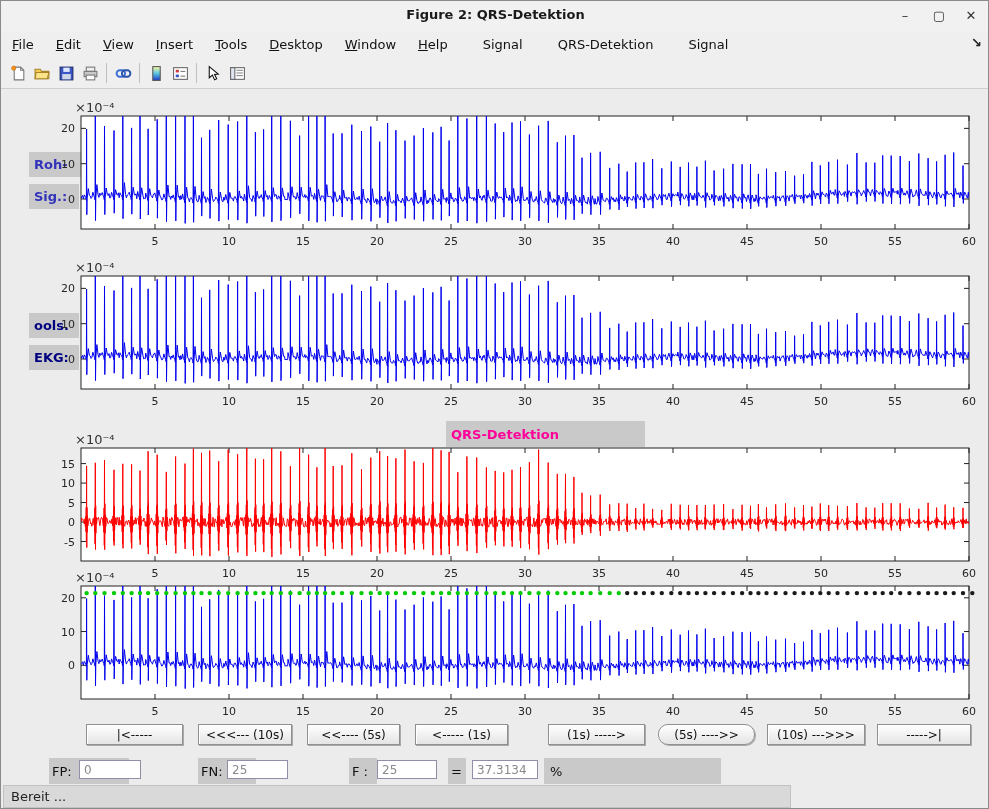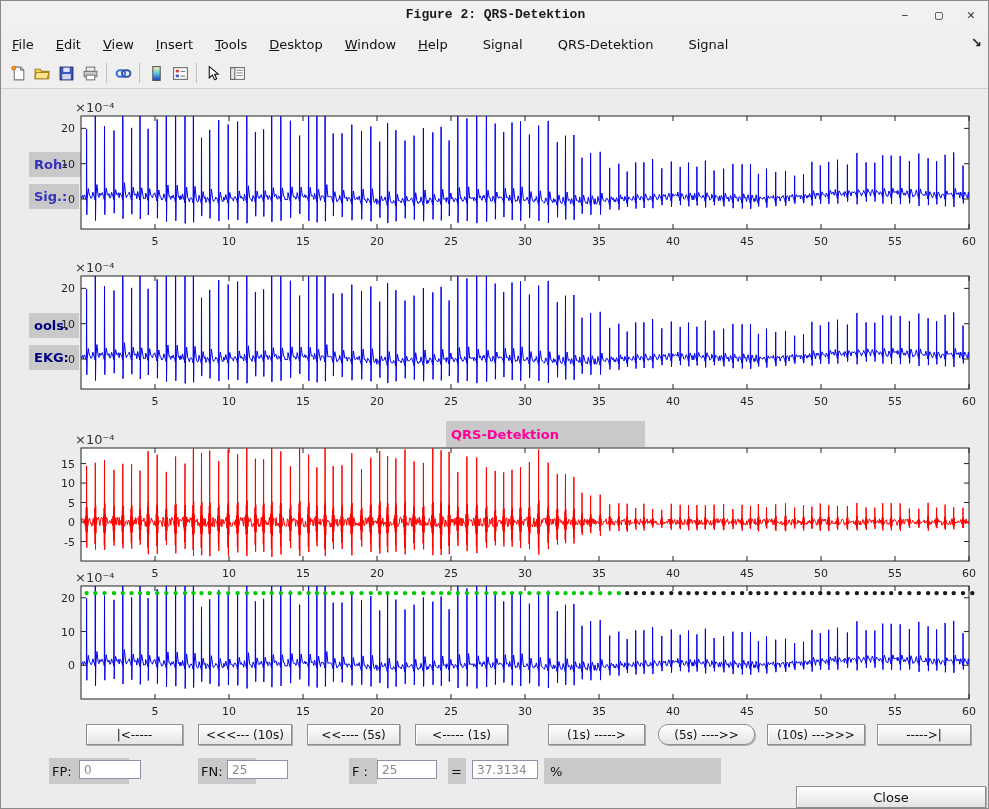--- a/index.html
+++ b/index.html
@@ -1,19 +1,19 @@
 <!DOCTYPE html>
 <html><head>
 <meta charset="utf-8">
 <style>
   html,body{margin:0;padding:0;background:#bbb;}
   .app{position:relative;width:989px;height:809px;background:#ececec;
        font-family:"DejaVu Sans",sans-serif;overflow:hidden;border:1px solid #8a8a8a;box-sizing:border-box;}
   
-  .titlebar{position:absolute;left:0;top:0;width:989px;height:30px;background:#f1f1f1;border-bottom:1px solid #a16207;font-family:Liberation Mono, monospace;}
+  .titlebar{position:absolute;left:0;top:0;width:989px;height:30px;background:#f1f1f1;border-bottom:1px solid #a16207;}
   .title-text{position:absolute;left:0;right:0;top:6px;text-align:center;font-size:13px;font-weight:bold;color:#1a1a1a;}
   .win-ctl{position:absolute;top:4px;width:26px;height:22px;text-align:center;line-height:22px;font-size:13px;color:#333;cursor:default;}
   
   .menubar{position:absolute;left:0;top:30px;width:989px;height:27px;background:#efefef;border-bottom:4px solid #a16207;display:flex;align-items:center;}
   .menu-item{padding:4px 11px;font-size:13px;color:#111;white-space:nowrap;}
   .menu-gap{margin-left:13px;}
   .menu-overflow{position:absolute;right:6px;top:4px;font-size:13px;font-weight:bold;color:#222;}
   
   .toolbar{position:absolute;left:0;top:57px;width:989px;height:31px;background:#efefef;border-bottom:1px solid #cfcfcf;display:flex;align-items:center;padding-left:5px;box-sizing:border-box;}
   .tb-btn{width:24px;height:24px;display:flex;align-items:center;justify-content:center;}
@@ -500,15 +500,17 @@
     </div>
   <input class="ecg-input" style="left: 376px; width: 60px;" readonly="" value="25">
   <div class="stat-chip" style="left:447px;width:18px">
       <span>=</span>
     </div>
   <input class="ecg-input" style="left: 471px; width: 66px;" readonly="" value="37.3134">
   <div class="stat-chip" style="left:543px;width:177px">
       <span style="padding-left:3px">%</span>
     </div>
 
-  <div class="close-btn">Close</div>
+  <div class="statusbar">
+    <span>Bereit ...</span>
+  </div>
 
 </div>
 
 </body></html>

